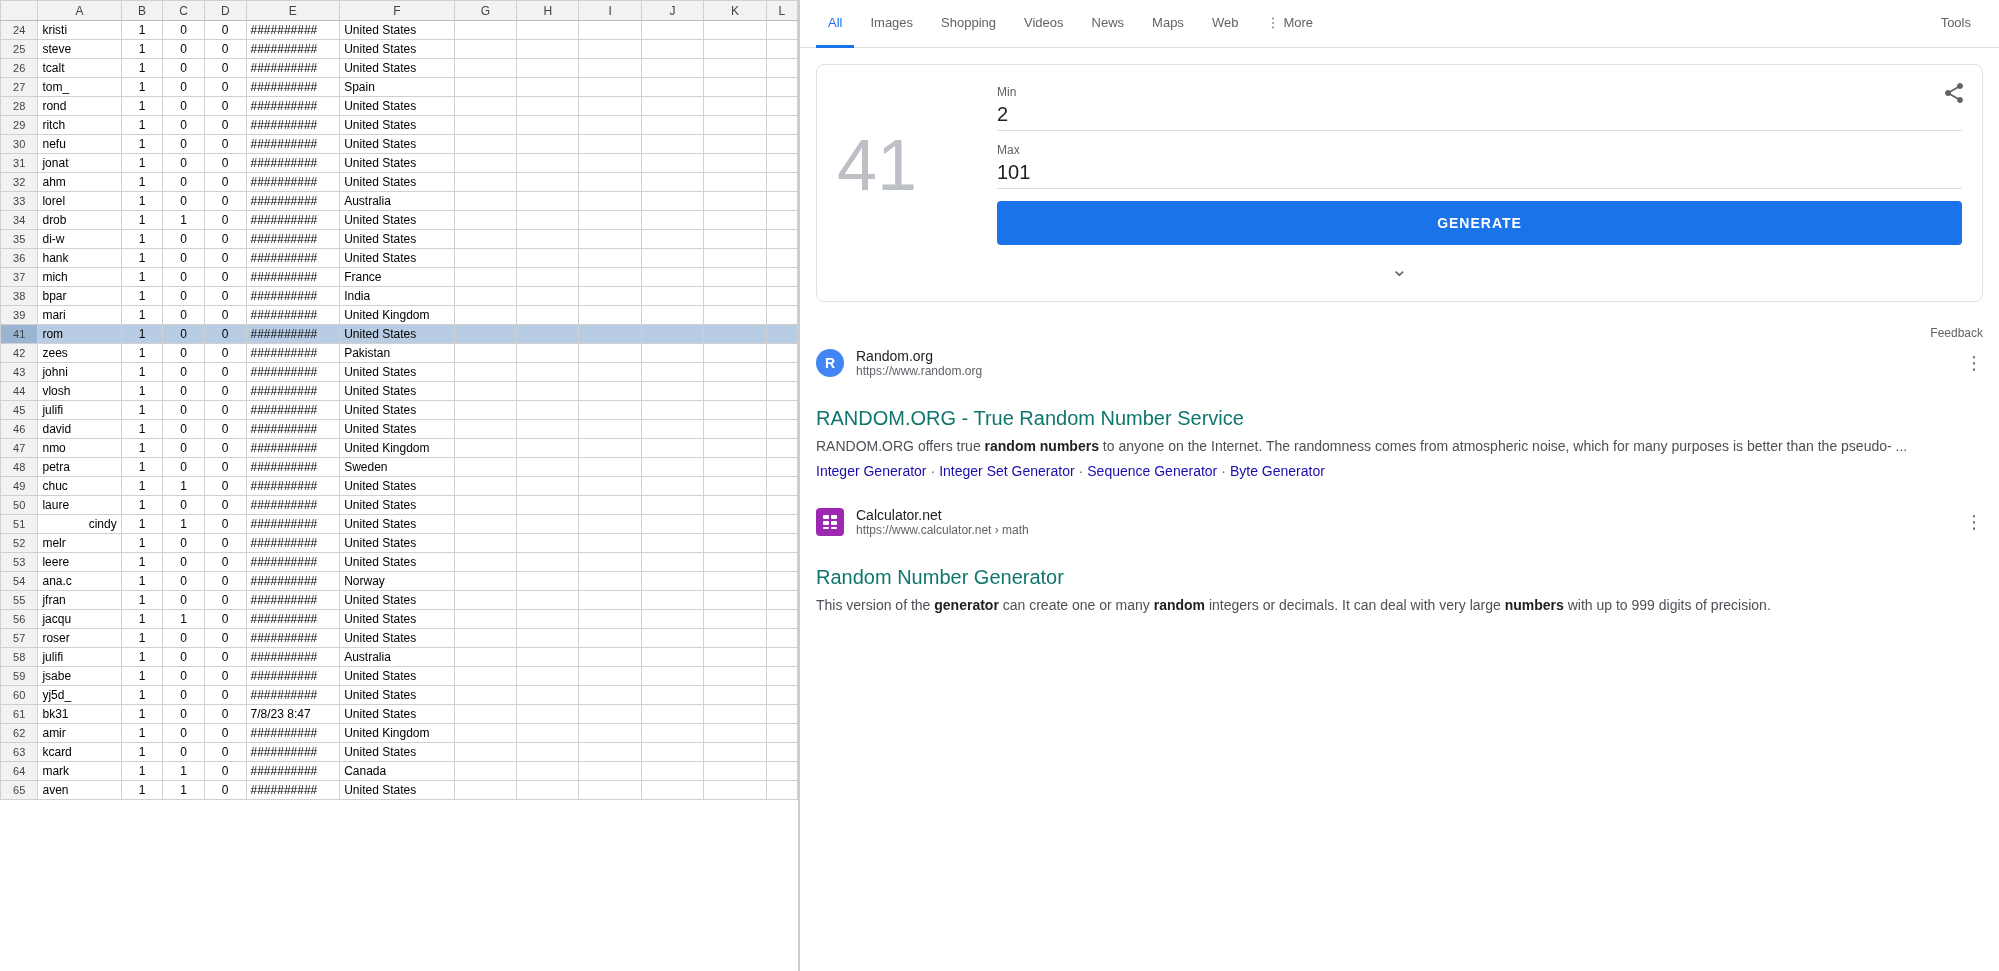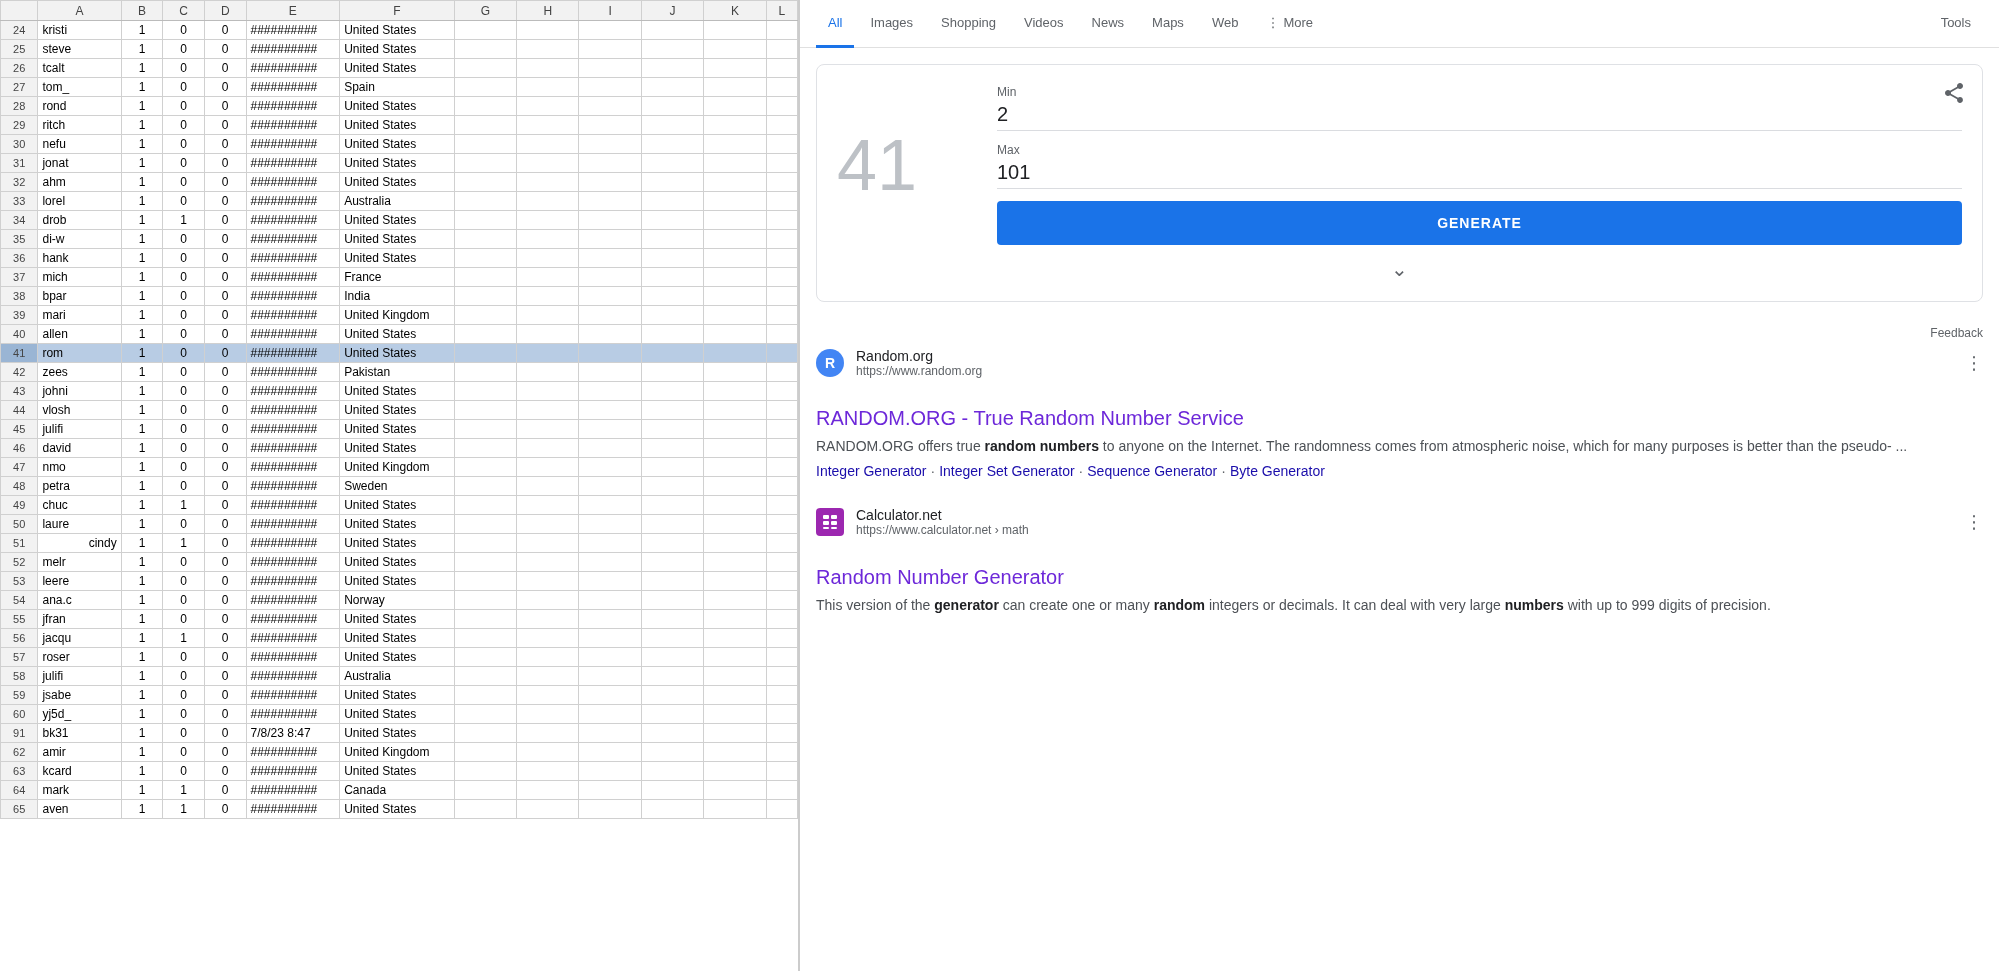--- a/index.html
+++ b/index.html
@@ -246,21 +246,21 @@
     }
 
     .result-menu {
       color: #5f6368;
       cursor: pointer;
       font-size: 18px;
     }
 
     .result-title {
       font-size: 20px;
-      color: #6d28d9;
+      color: #0f766e;
       cursor: pointer;
       text-decoration: none;
       display: block;
       margin-bottom: 6px;
       margin-top: 29px;
     }
 
     .result-description {
       font-size: 14px;
       color: #4d5156;
@@ -547,35 +547,20 @@
           <td style="text-align: center;">0</td>
           <td style="text-align: left;">##########</td>
           <td>United Kingdom</td>
           <td></td>
           <td></td>
           <td></td>
           <td></td>
           <td></td>
           <td></td>
         </tr>
-        <tr>
-          <td>40</td>
-          <td style="text-align: left;">allen</td>
-          <td style="text-align: center;">1</td>
-          <td style="text-align: center;">0</td>
-          <td style="text-align: center;">0</td>
-          <td style="text-align: left;">##########</td>
-          <td>United States</td>
-          <td></td>
-          <td></td>
-          <td></td>
-          <td></td>
-          <td></td>
-          <td></td>
-        </tr>
         <tr class="selected">
           <td>41</td>
           <td style="text-align: left;">rom</td>
           <td style="text-align: center;">1</td>
           <td style="text-align: center;">0</td>
           <td style="text-align: center;">0</td>
           <td style="text-align: left;">##########</td>
           <td>United States</td>
           <td></td>
           <td></td>
@@ -863,21 +848,21 @@
           <td style="text-align: left;">##########</td>
           <td>United States</td>
           <td></td>
           <td></td>
           <td></td>
           <td></td>
           <td></td>
           <td></td>
         </tr>
         <tr>
-          <td>91</td>
+          <td>61</td>
           <td style="text-align: left;">bk31</td>
           <td style="text-align: center;">1</td>
           <td style="text-align: center;">0</td>
           <td style="text-align: center;">0</td>
           <td style="text-align: left;">7/8/23 8:47</td>
           <td>United States</td>
           <td></td>
           <td></td>
           <td></td>
           <td></td>

